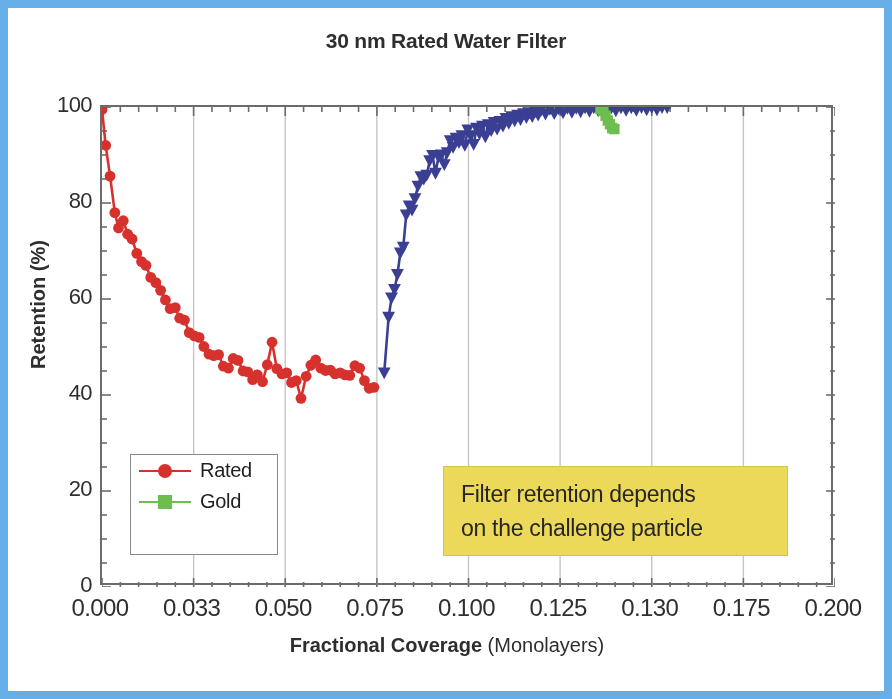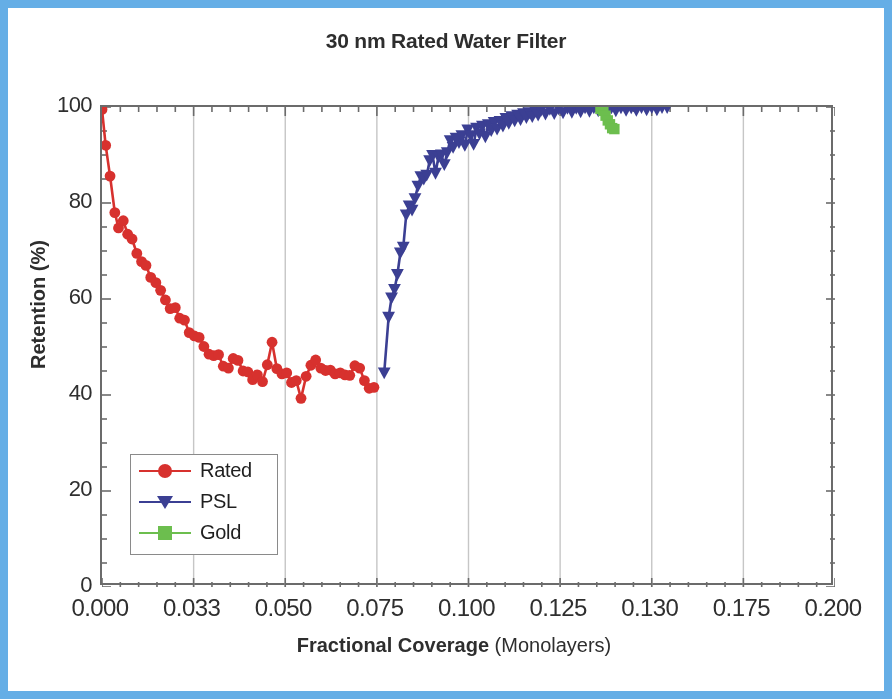--- a/index.html
+++ b/index.html
@@ -86,21 +86,21 @@
     left: 10px;
     width: 74px;
     text-align: right;
     margin-top: -13px;
     font-size: 22px;
     color: #2f2f2f;
     letter-spacing: -0.6px;
   }
   #xaxis-title {
     position: absolute;
-    left: 8px;
+    left: 1px;
     top: 626px;
     width: 876px;
     text-align: center;
     font-size: 20px;
     color: #2e2e2e;
   }
   #xaxis-title .strong { font-weight: bold; }
   #yaxis-title {
     position: absolute;
     left: -70px;
@@ -520,29 +520,26 @@
     <div id="legend-box">
       <div class="legend-row">
         <span class="legend-swatch">
           <span class="legend-line" id="lg-line-0" style="background: rgb(215, 49, 46);"></span>
           <span class="legend-marker lm-circle" id="lg-mk-0" style="background: rgb(215, 49, 46);"></span>
         </span>
         <span class="legend-label">Rated</span>
       </div>
       <div class="legend-row">
         <span class="legend-swatch">
-          <span class="legend-line" id="lg-line-1" style="background: rgb(59, 63, 147);"></span>
-          <span class="legend-marker lm-tri" id="lg-mk-1" style="border-top-color: rgb(59, 63, 147);"></span>
-        </span>
-        <span class="legend-label">PSL</span>
-      </div>
-      <div class="legend-row">
-        <span class="legend-swatch">
           <span class="legend-line" id="lg-line-2" style="background: rgb(108, 190, 78);"></span>
           <span class="legend-marker lm-square" id="lg-mk-2" style="background: rgb(108, 190, 78);"></span>
         </span>
         <span class="legend-label">Gold</span>
       </div>
     </div>
 
+    <div id="annotation-box" style="background: rgb(236, 217, 90);">
+      <div class="annotation-line" style="color: rgb(38, 38, 38);">Filter retention depends</div>
+      <div class="annotation-line" style="color: rgb(38, 38, 38);">on the challenge particle</div>
+    </div>
 
   </div>
 </div>
 
 </body></html>

